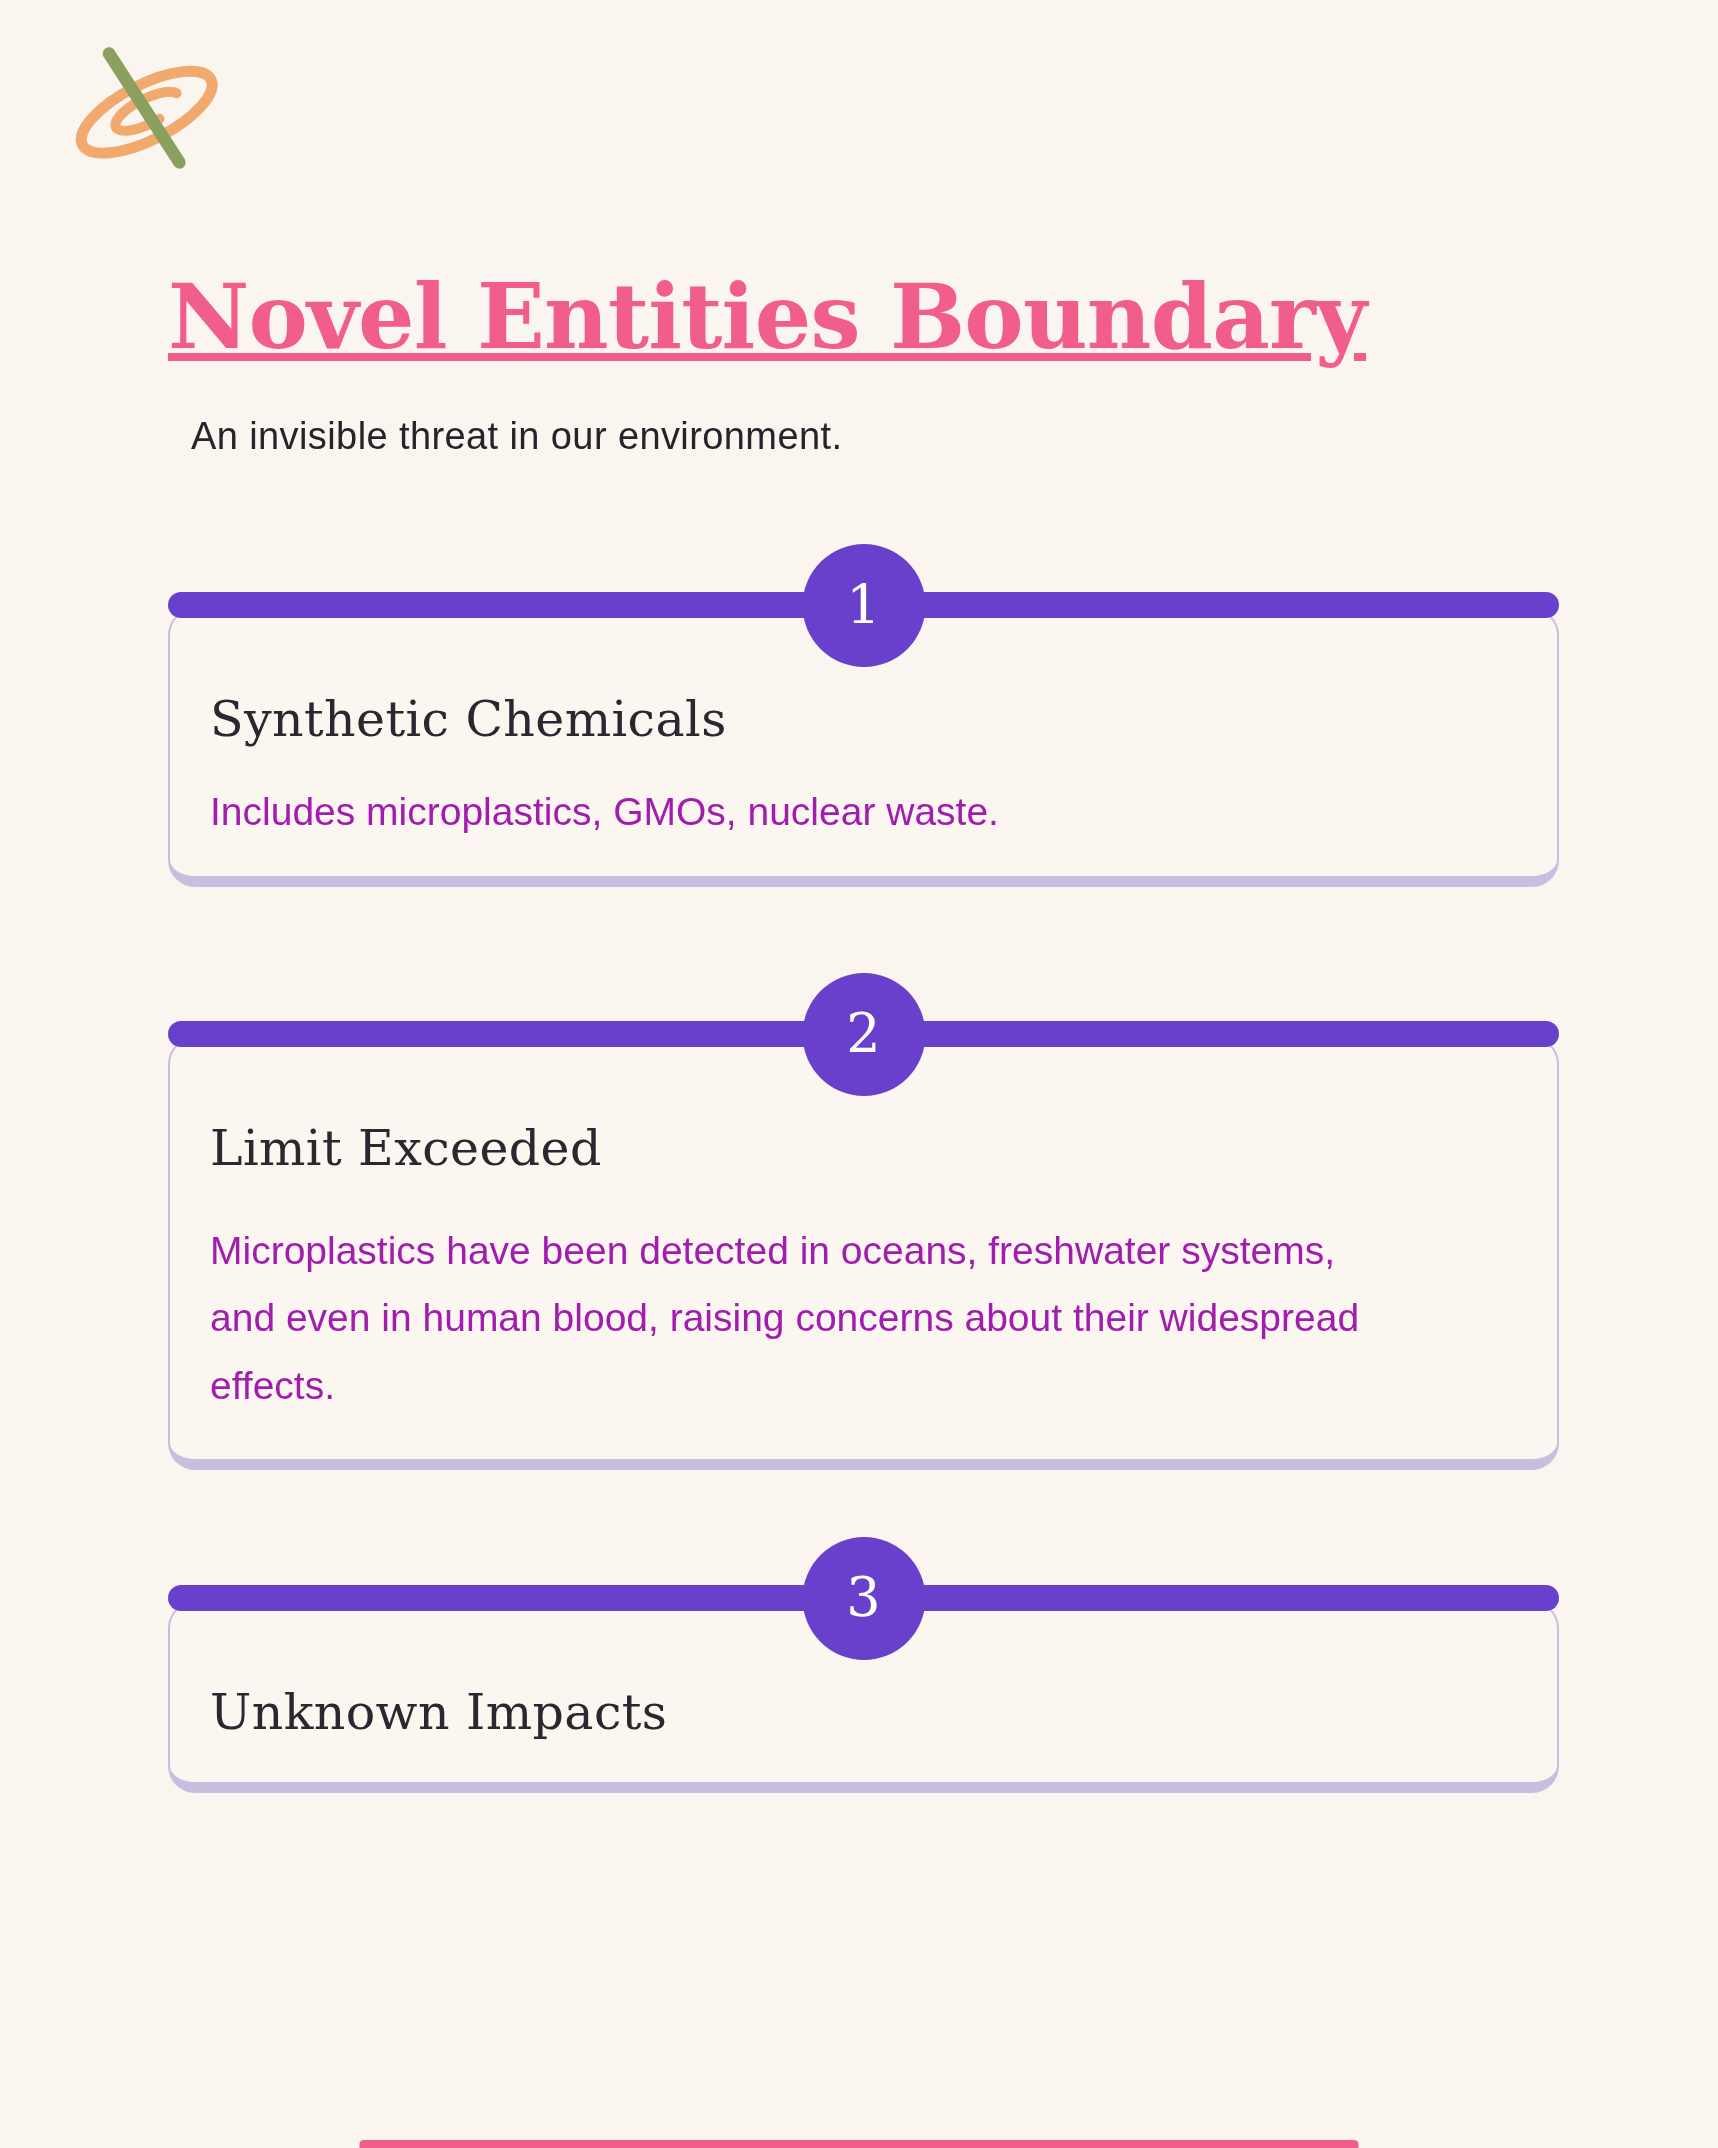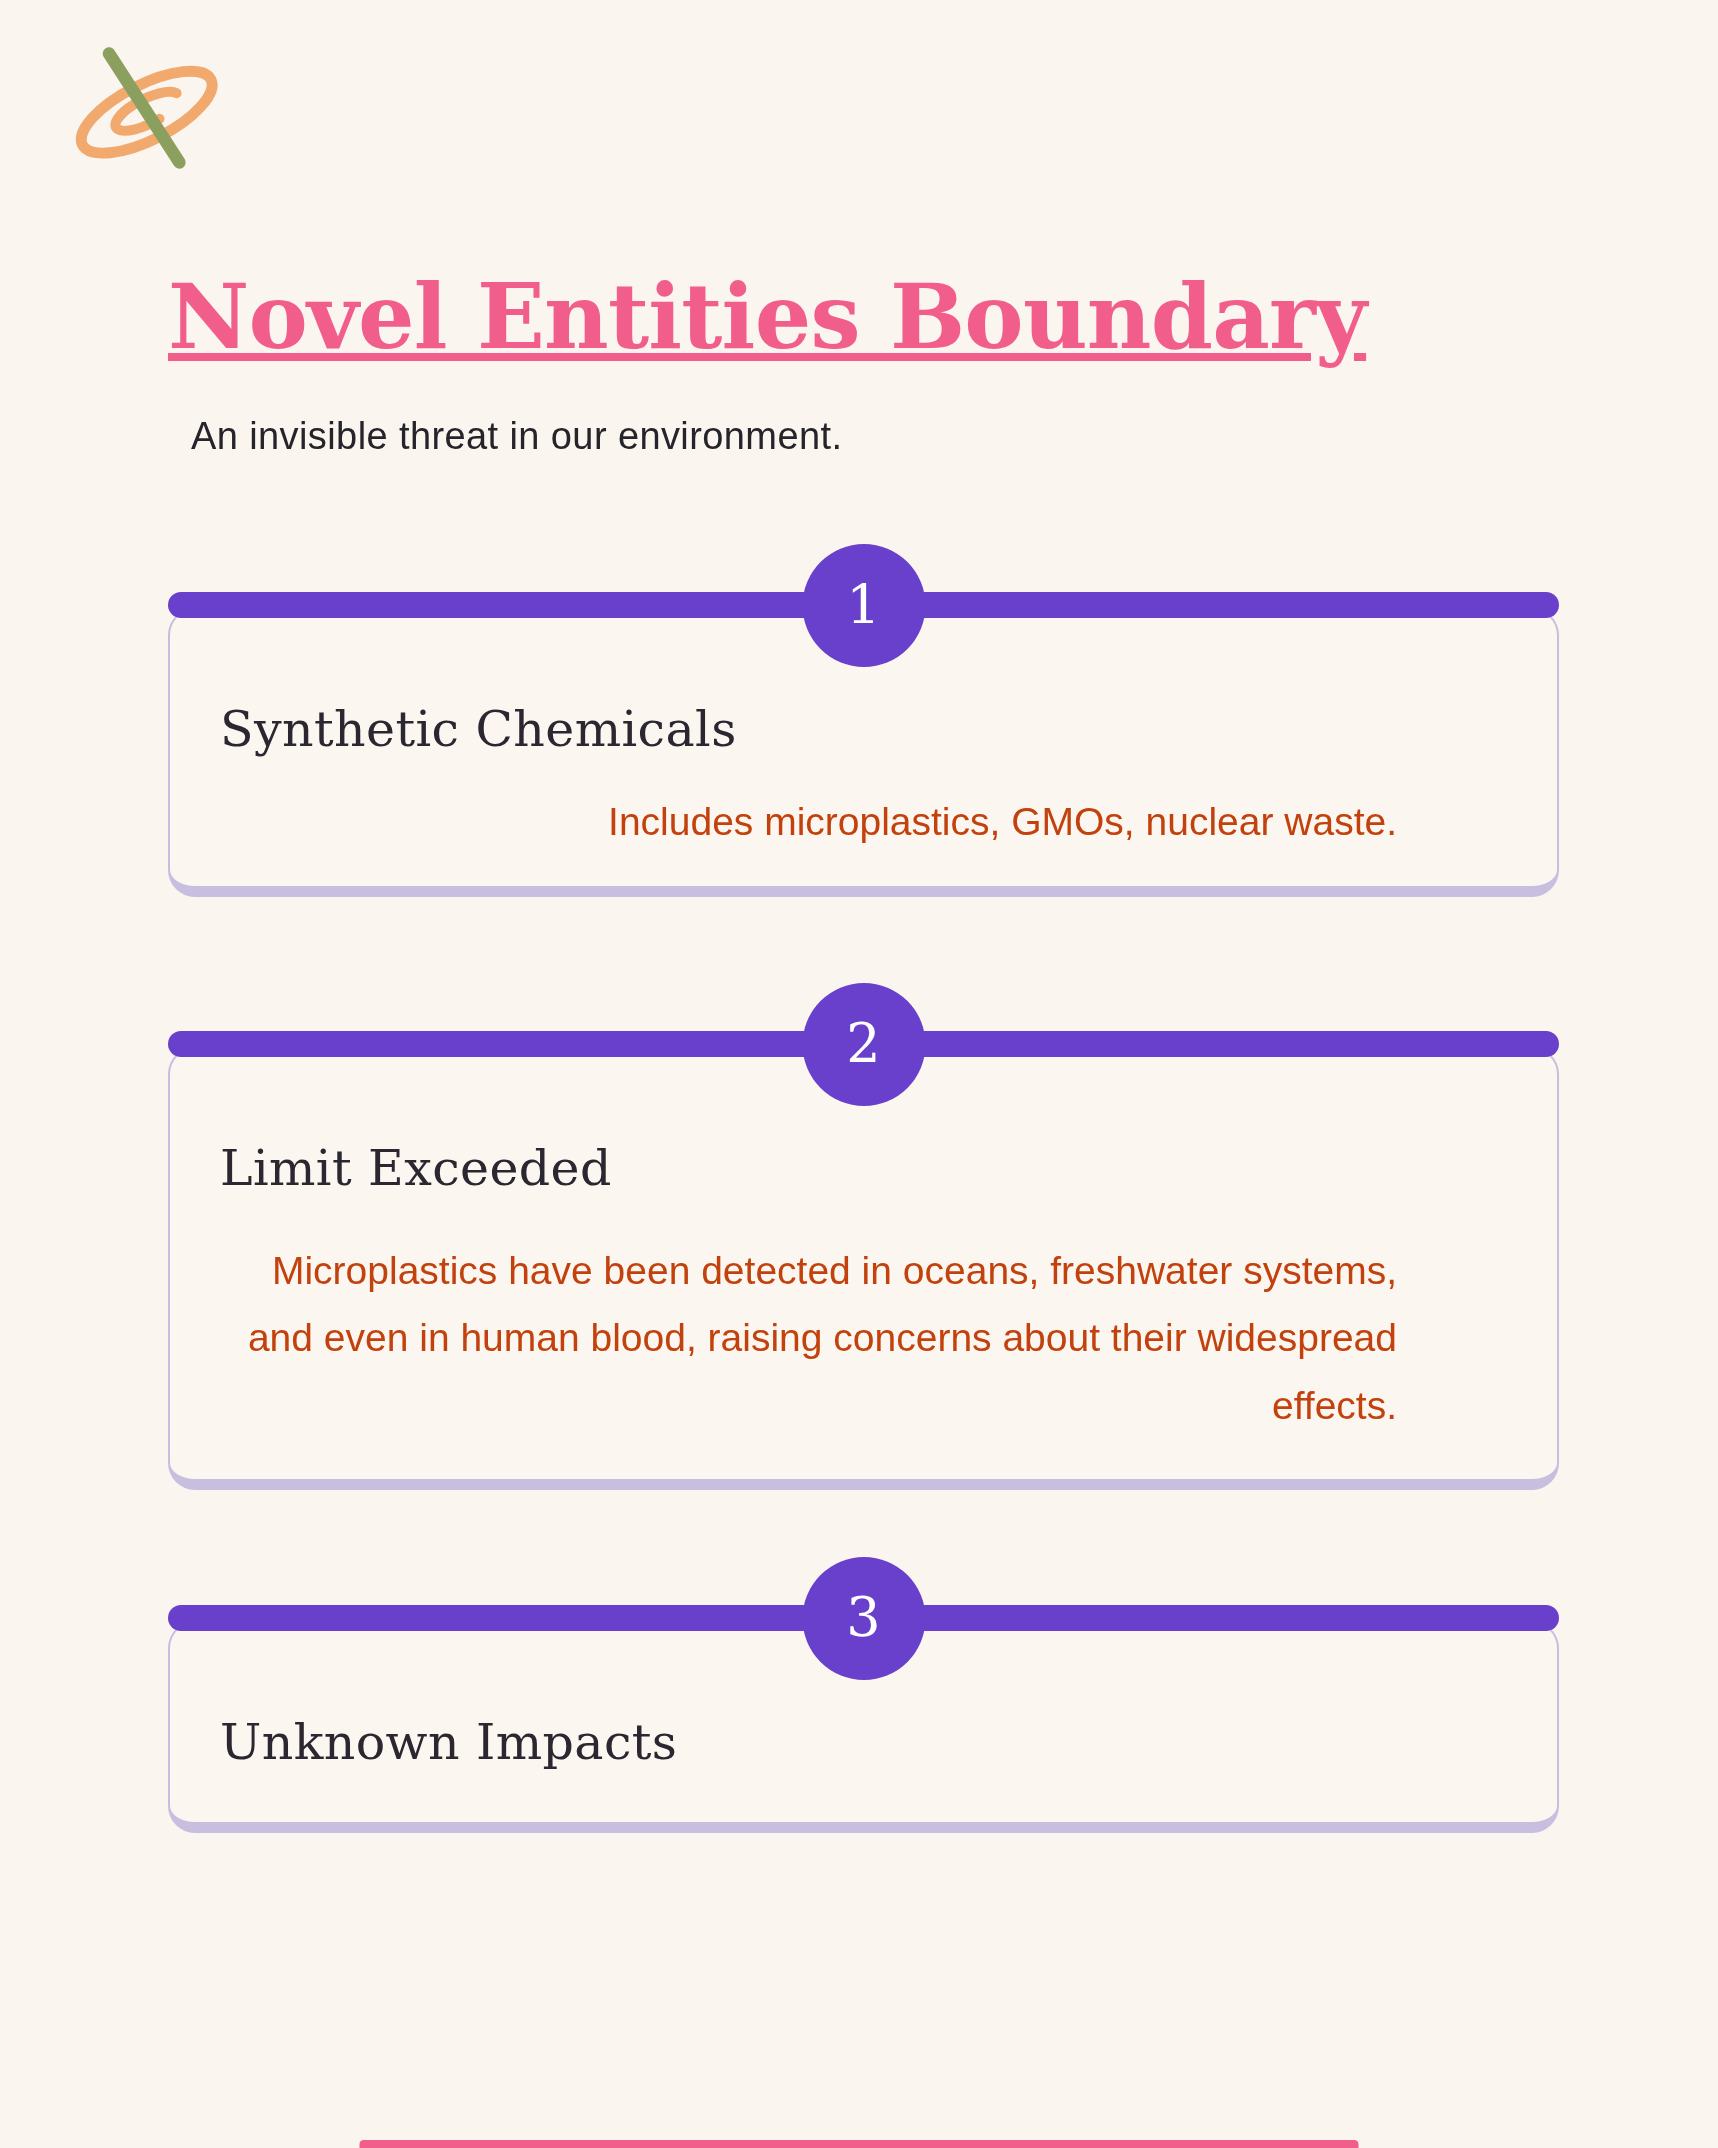--- a/index.html
+++ b/index.html
@@ -78,35 +78,34 @@
     z-index:1;
     margin-top:-10px;
     background:#FBF6EF;
     border:2.5px solid #C7BEE0;
     border-bottom:11px solid #C7BEE0;
     border-radius:27px;
     padding:81px 126px 40px 40px;
     box-sizing:border-box;
   }
   .card h2{
-    margin:10px;
+    margin:0;
     font-family:"DejaVu Serif","Liberation Serif",serif;
     font-weight:normal;
     font-size:49px;
     line-height:1.2;
     color:#2B2730;
     letter-spacing:0.4px;
   }
   .card p{
-    margin:39px 0 0 12px;
+    margin:39px 0 0 0;
     font-size:39px;
     line-height:1.72;
-    color:#c2410c;
+    color:#a21caf;
     max-width:1175px;
-    text-align:right;
   }
   .card p.lead{line-height:1.2;}
   .bottom-accent{
     position:absolute;
     left:50%;bottom:0;
     transform:translateX(-50%);
     width:999px;height:8.4px;
     border-radius:4.2px 4.2px 0 0;
     background:#F25E8B;
   }

